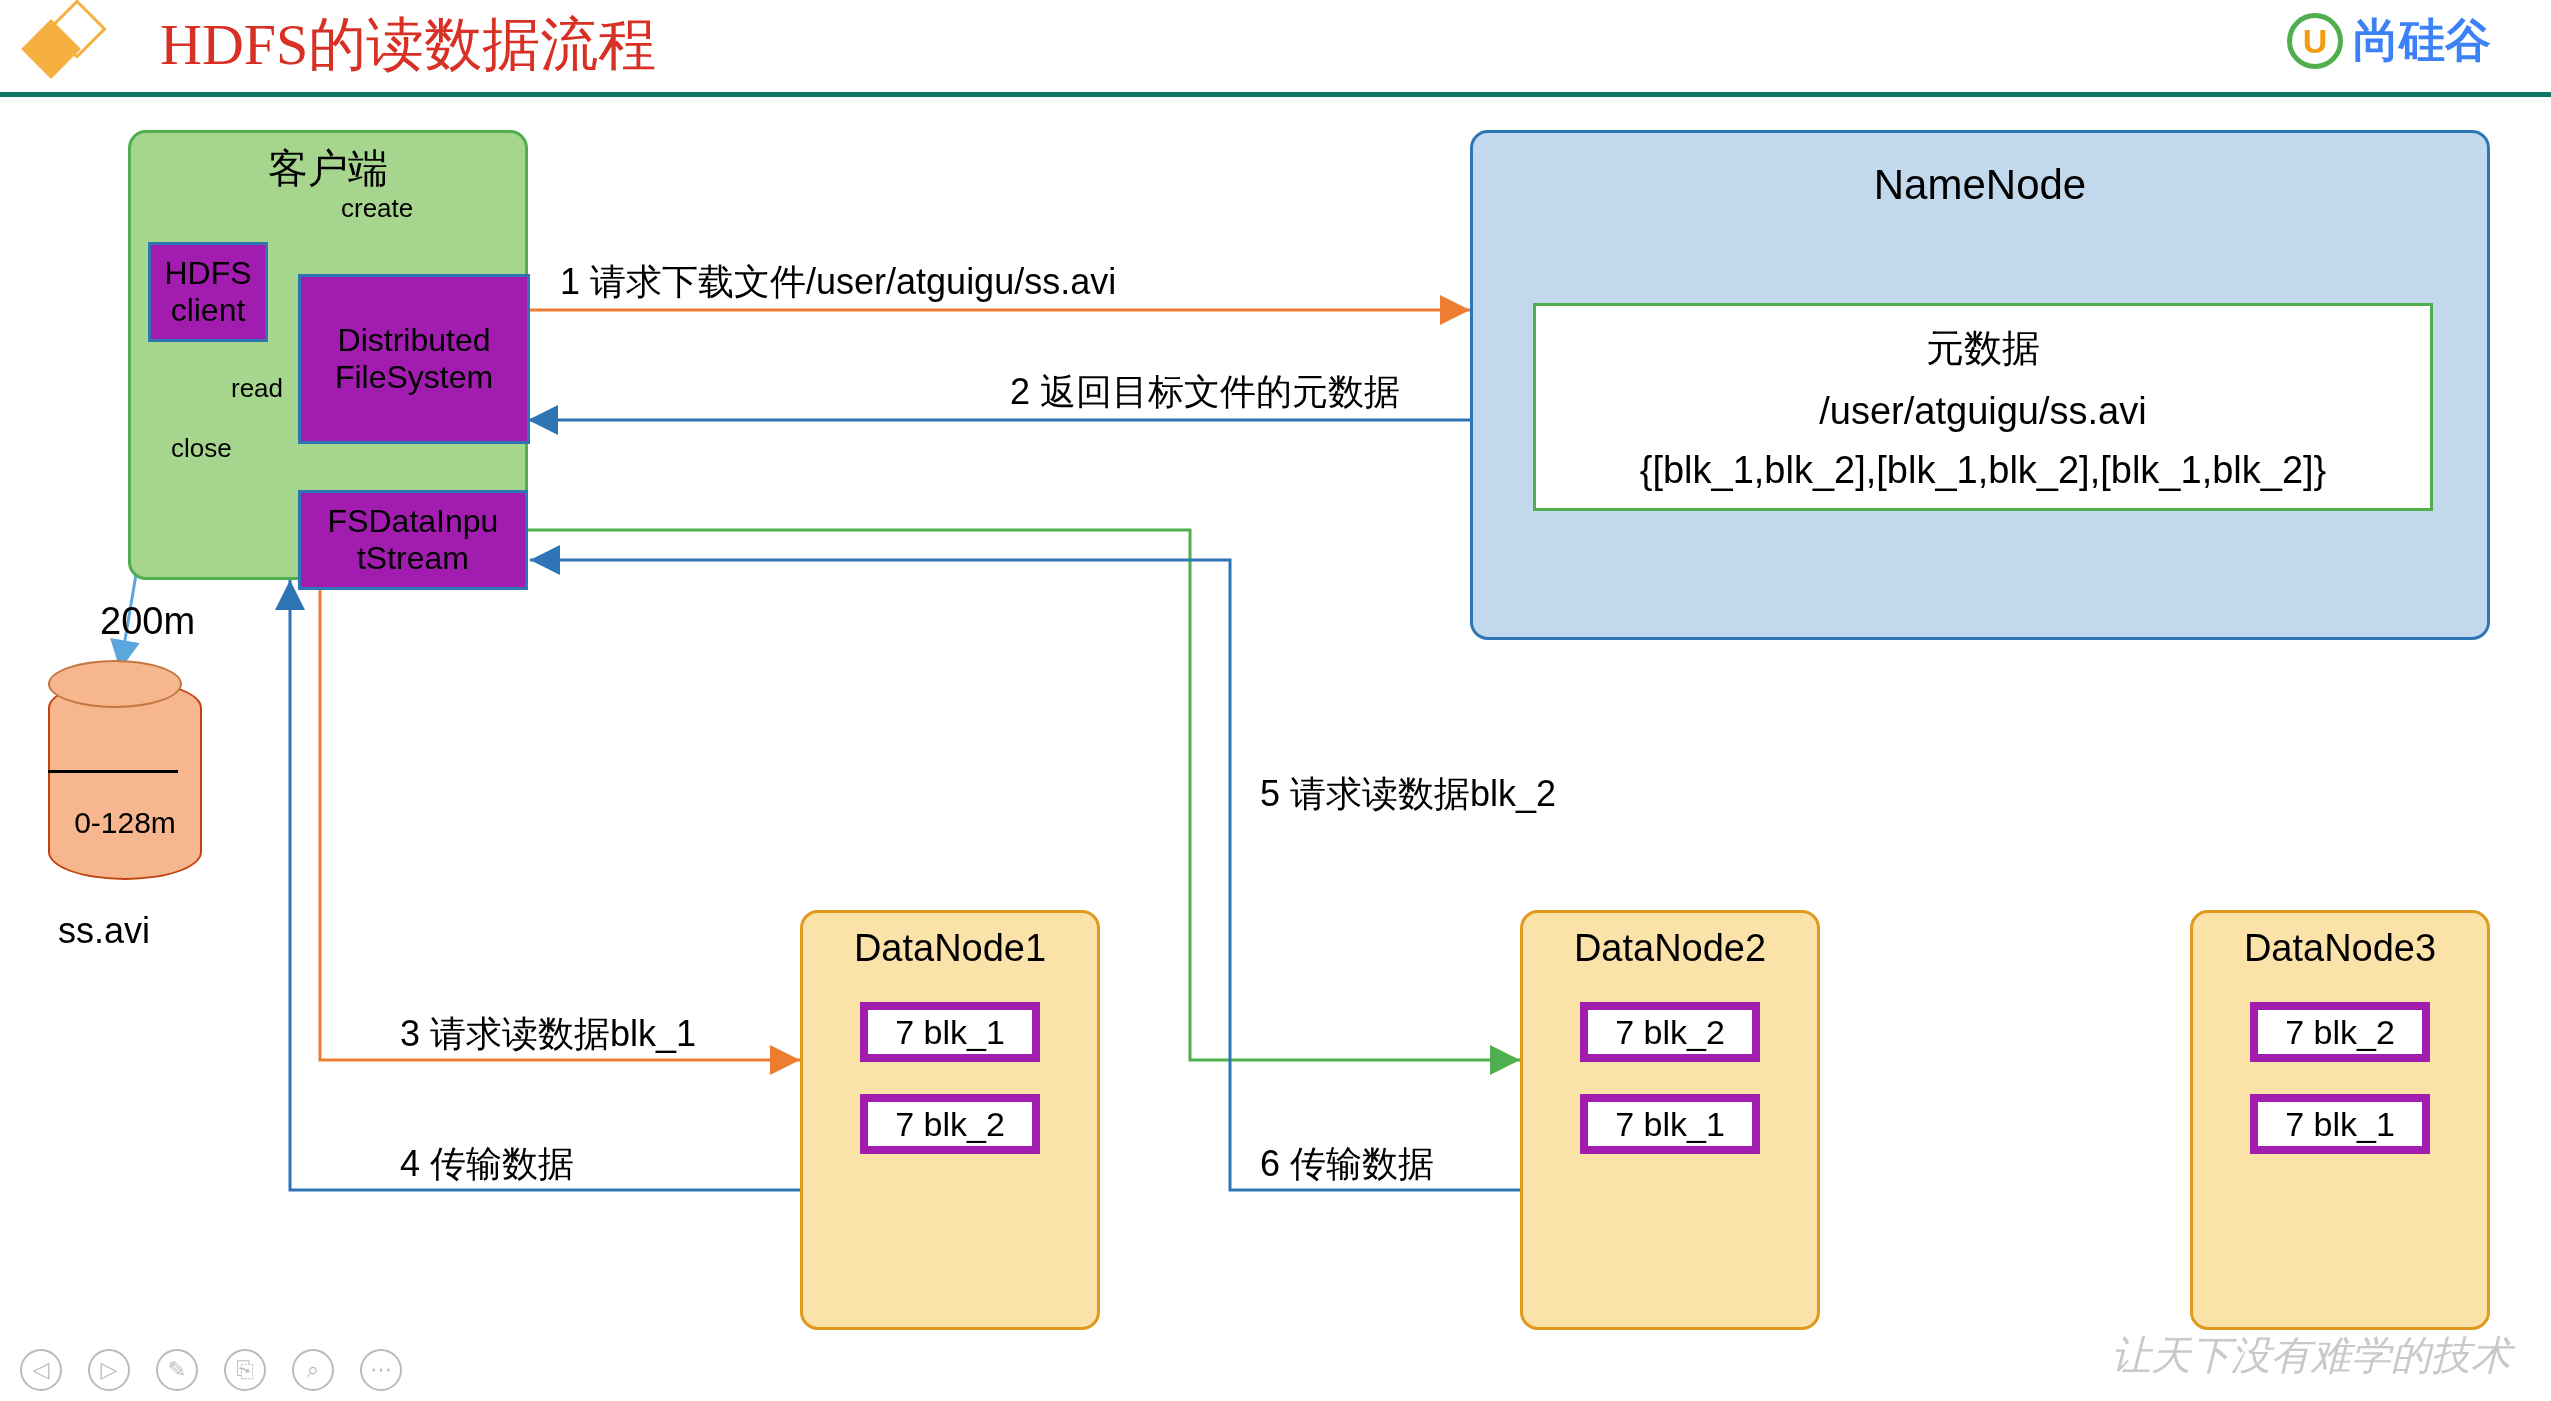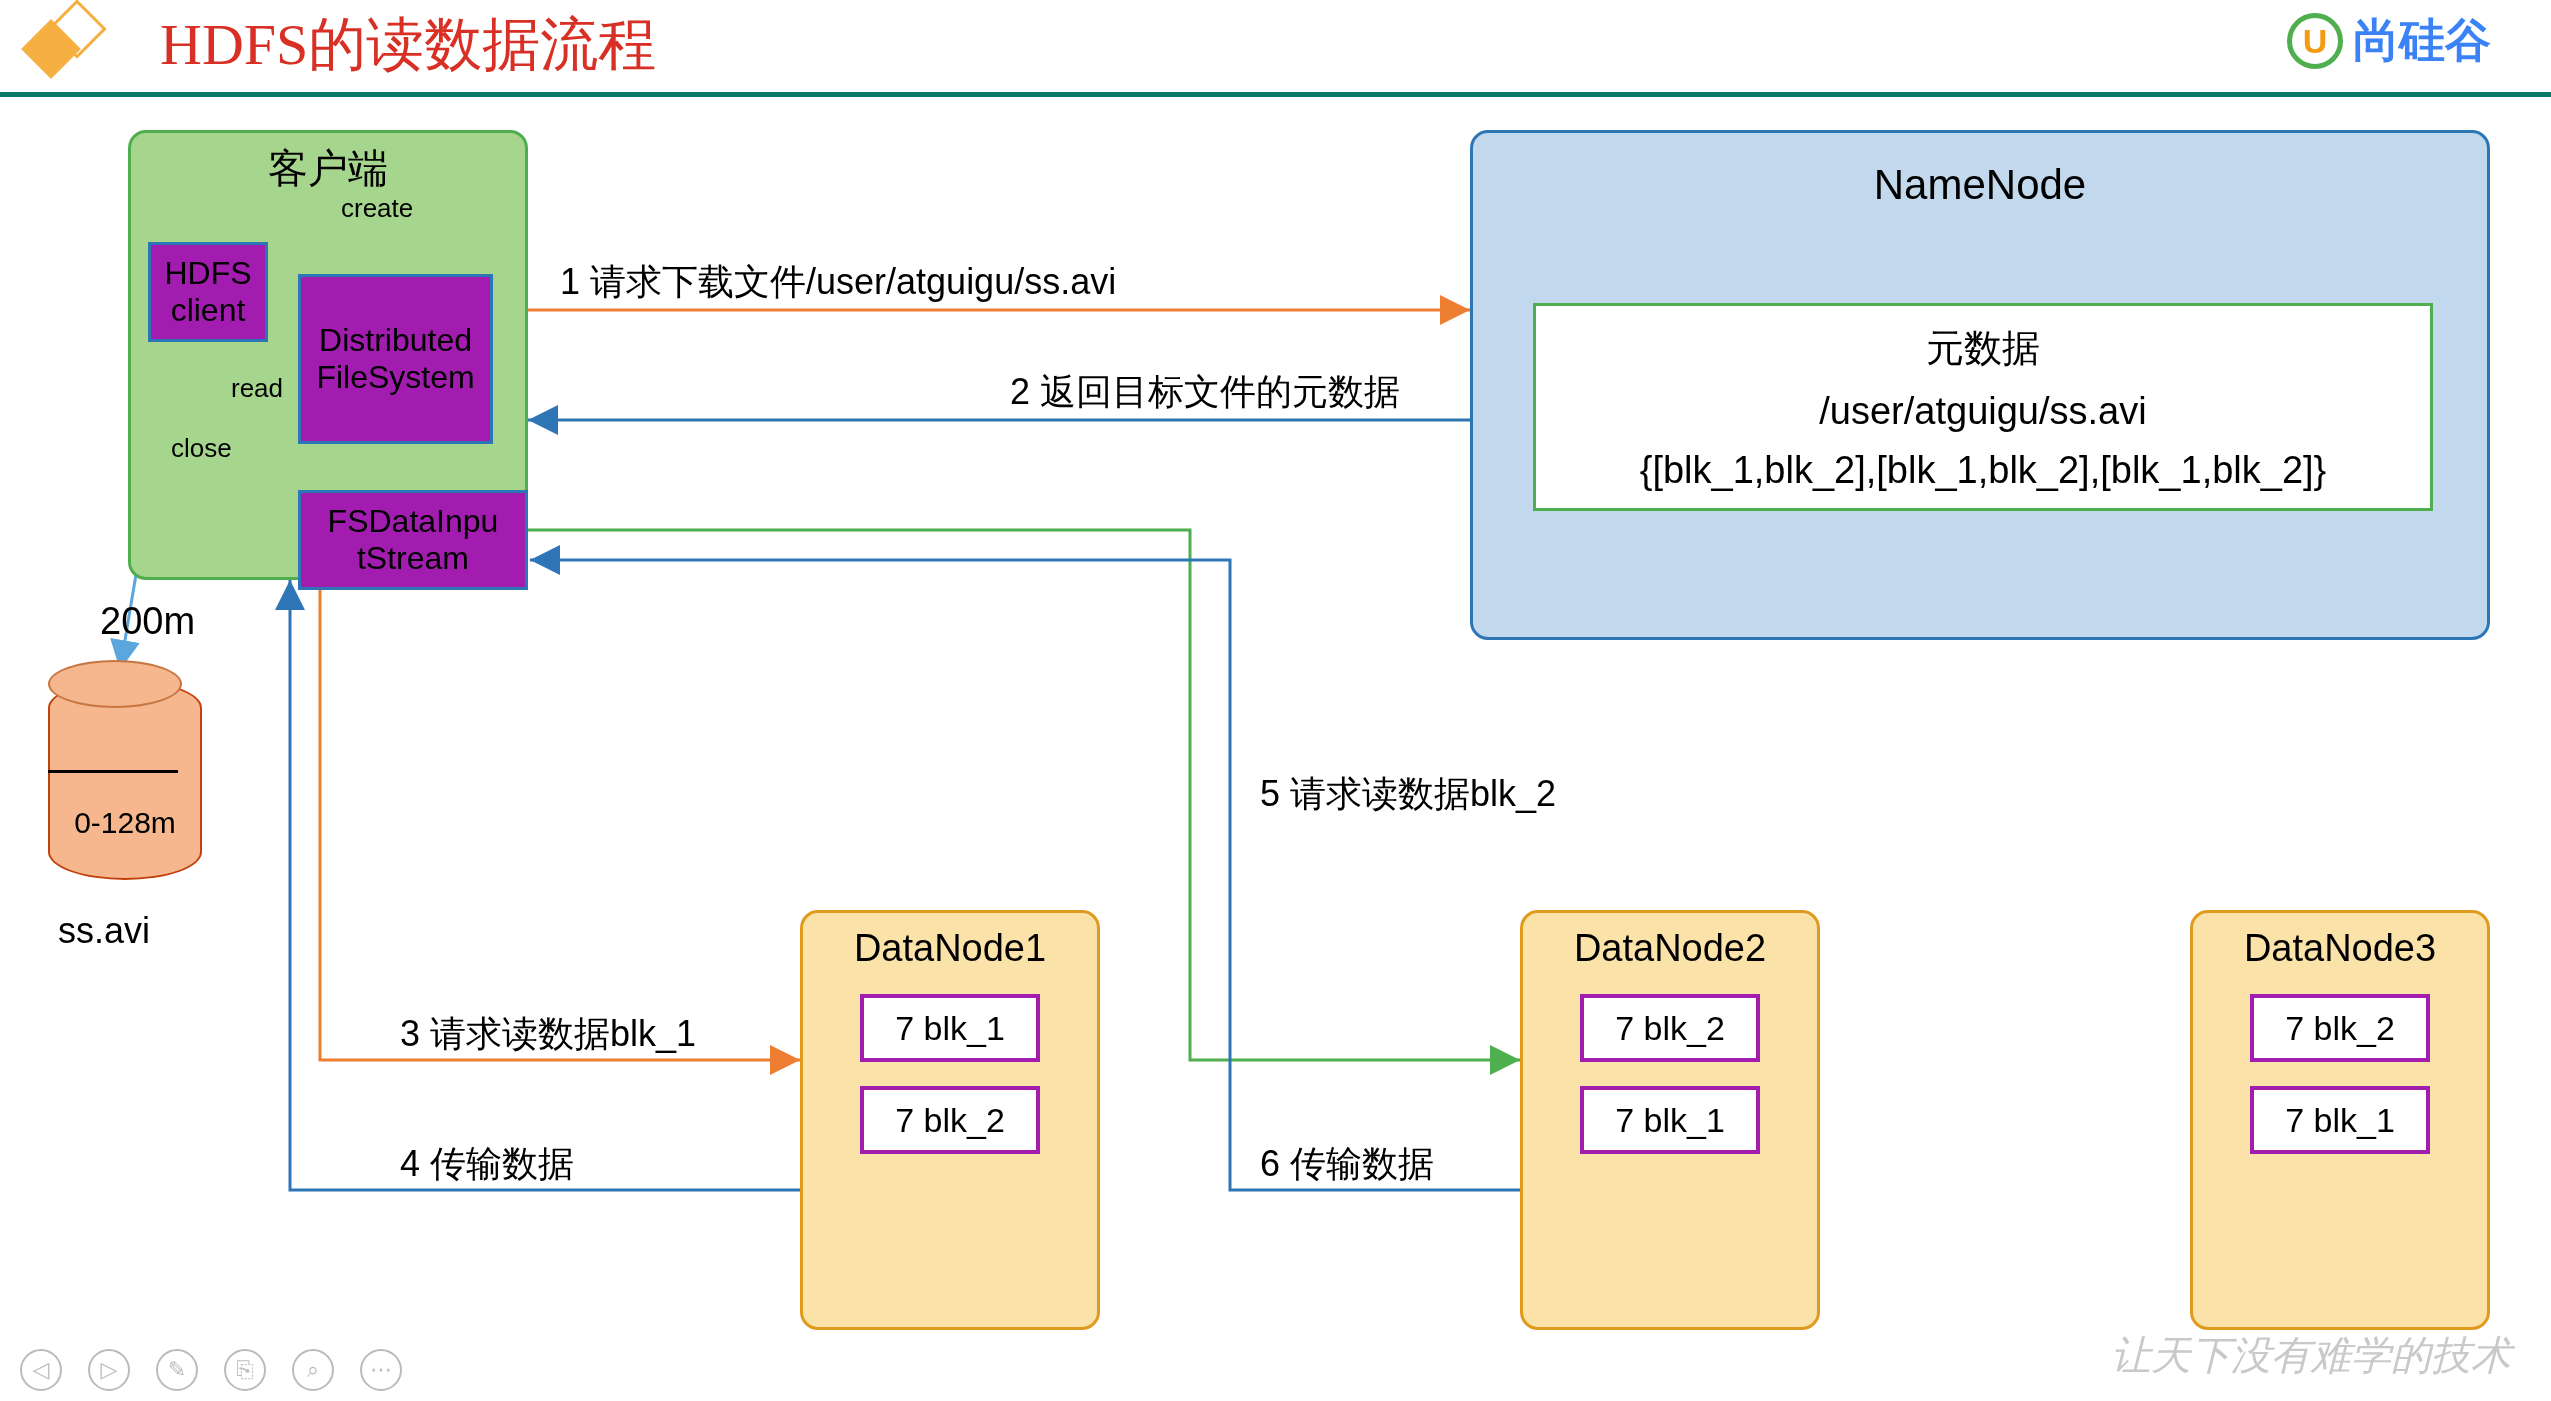--- a/index.html
+++ b/index.html
@@ -77,21 +77,21 @@
   .client-title{
     text-align:center;font-size:40px;margin-top:8px;
   }
   .small-label{font-size:26px;position:absolute;}
   .sub-box{
     position:absolute;background:#a21caf;border:3px solid #2e75b6;
     font-size:32px;display:flex;align-items:center;justify-content:center;
     text-align:center;line-height:1.15;
   }
   .hdfs-client{left:20px;top:212px;width:120px;height:100px;}
-  .dfs{left:170px;top:244px;width:195px;height:170px;}
+  .dfs{left:170px;top:244px;width:232px;height:170px;}
   .fsdis{left:170px;top:480px;width:230px;height:100px;}
 
   
   .namenode{
     left:1470px;top:130px;width:1020px;height:510px;
     background:#c2d8ec;border:3px solid #2e75b6;
   }
   .nn-title{text-align:center;font-size:42px;margin-top:28px;}
   .meta-box{
     position:absolute;left:60px;top:170px;width:900px;height:208px;
@@ -104,22 +104,22 @@
   .datanode{
     width:300px;height:420px;
     background:#fbe2a8;border:3px solid #e09b1e;
     top:910px;
   }
   .dn1{left:800px;}
   .dn2{left:1520px;}
   .dn3{left:2190px;}
   .dn-title{text-align:center;font-size:38px;margin-top:14px;}
   .blk{
-    margin:24px auto 0;width:180px;height:68px;
-    background:#fff;border:4px solid #a21caf;
+    margin:32px auto 0;width:180px;height:60px;
+    background:#fff;border:8px solid #a21caf;
     display:flex;align-items:center;justify-content:center;
     font-size:34px;
   }
   .blk:first-of-type{margin-top:120px;}
 
   
   .cyl{
     position:absolute;left:48px;top:680px;width:154px;height:200px;
     background:#f6b68e;border:2px solid #c2410c;
     border-radius:50%/14%;

